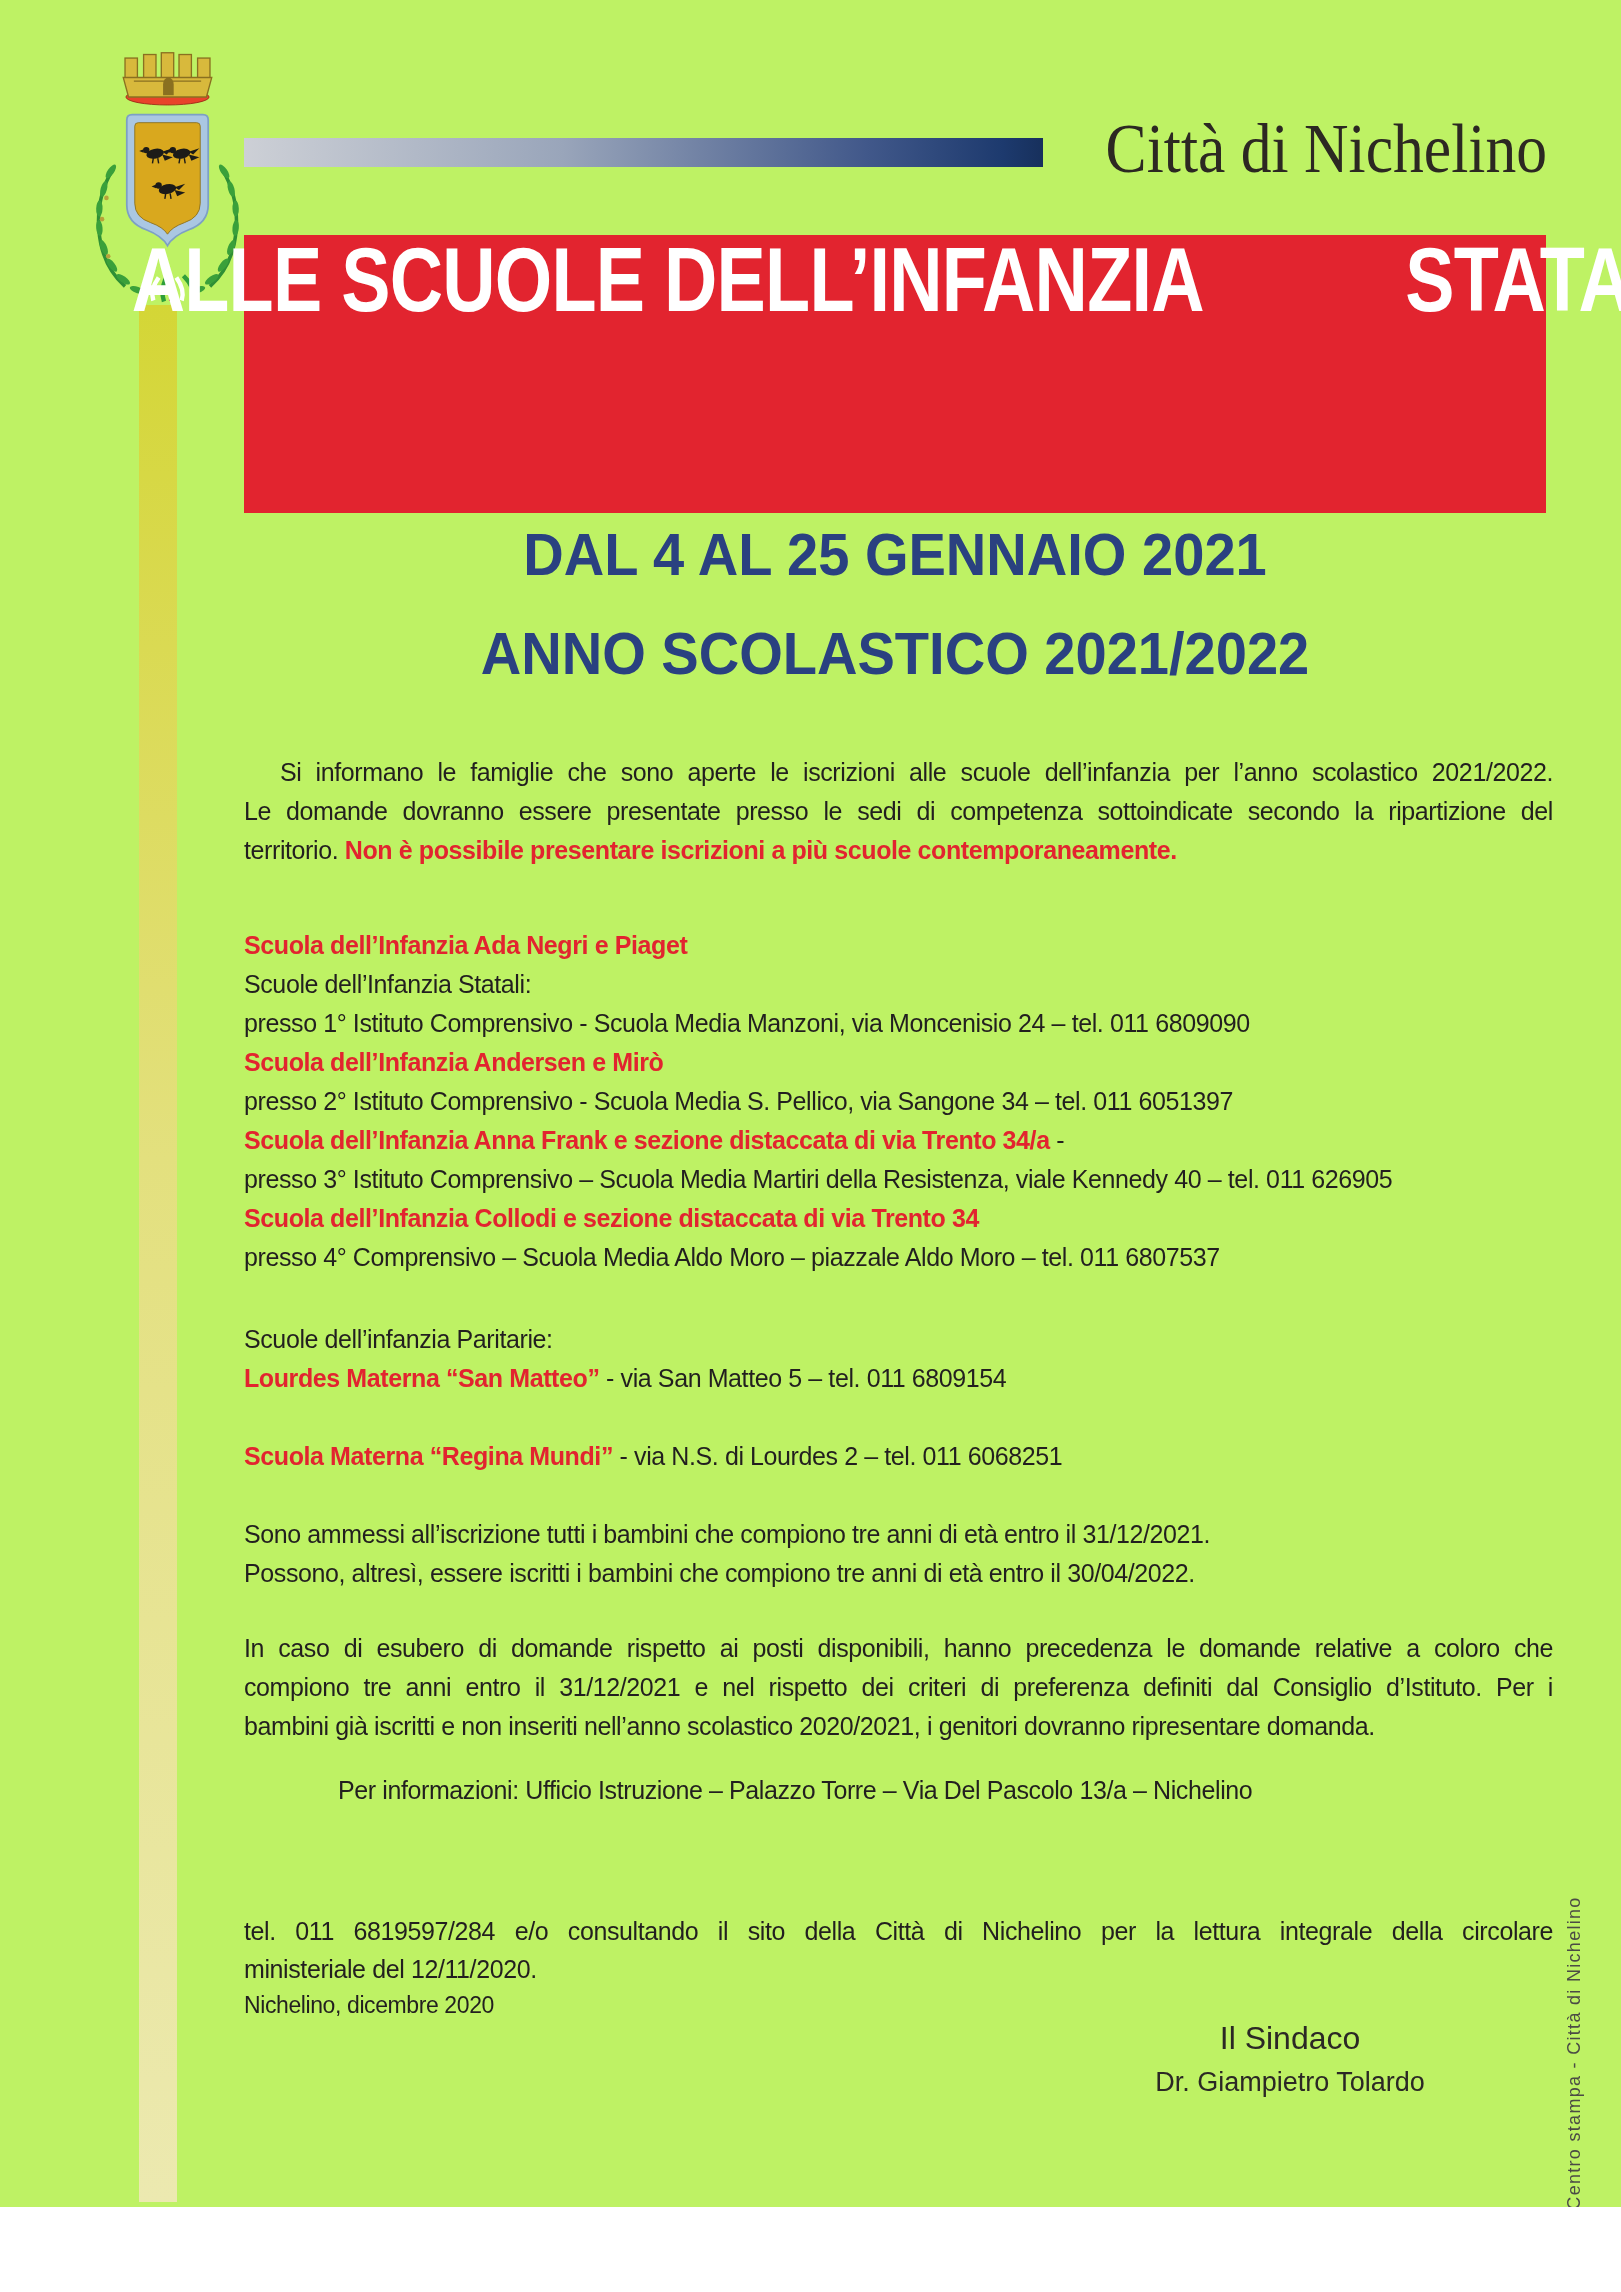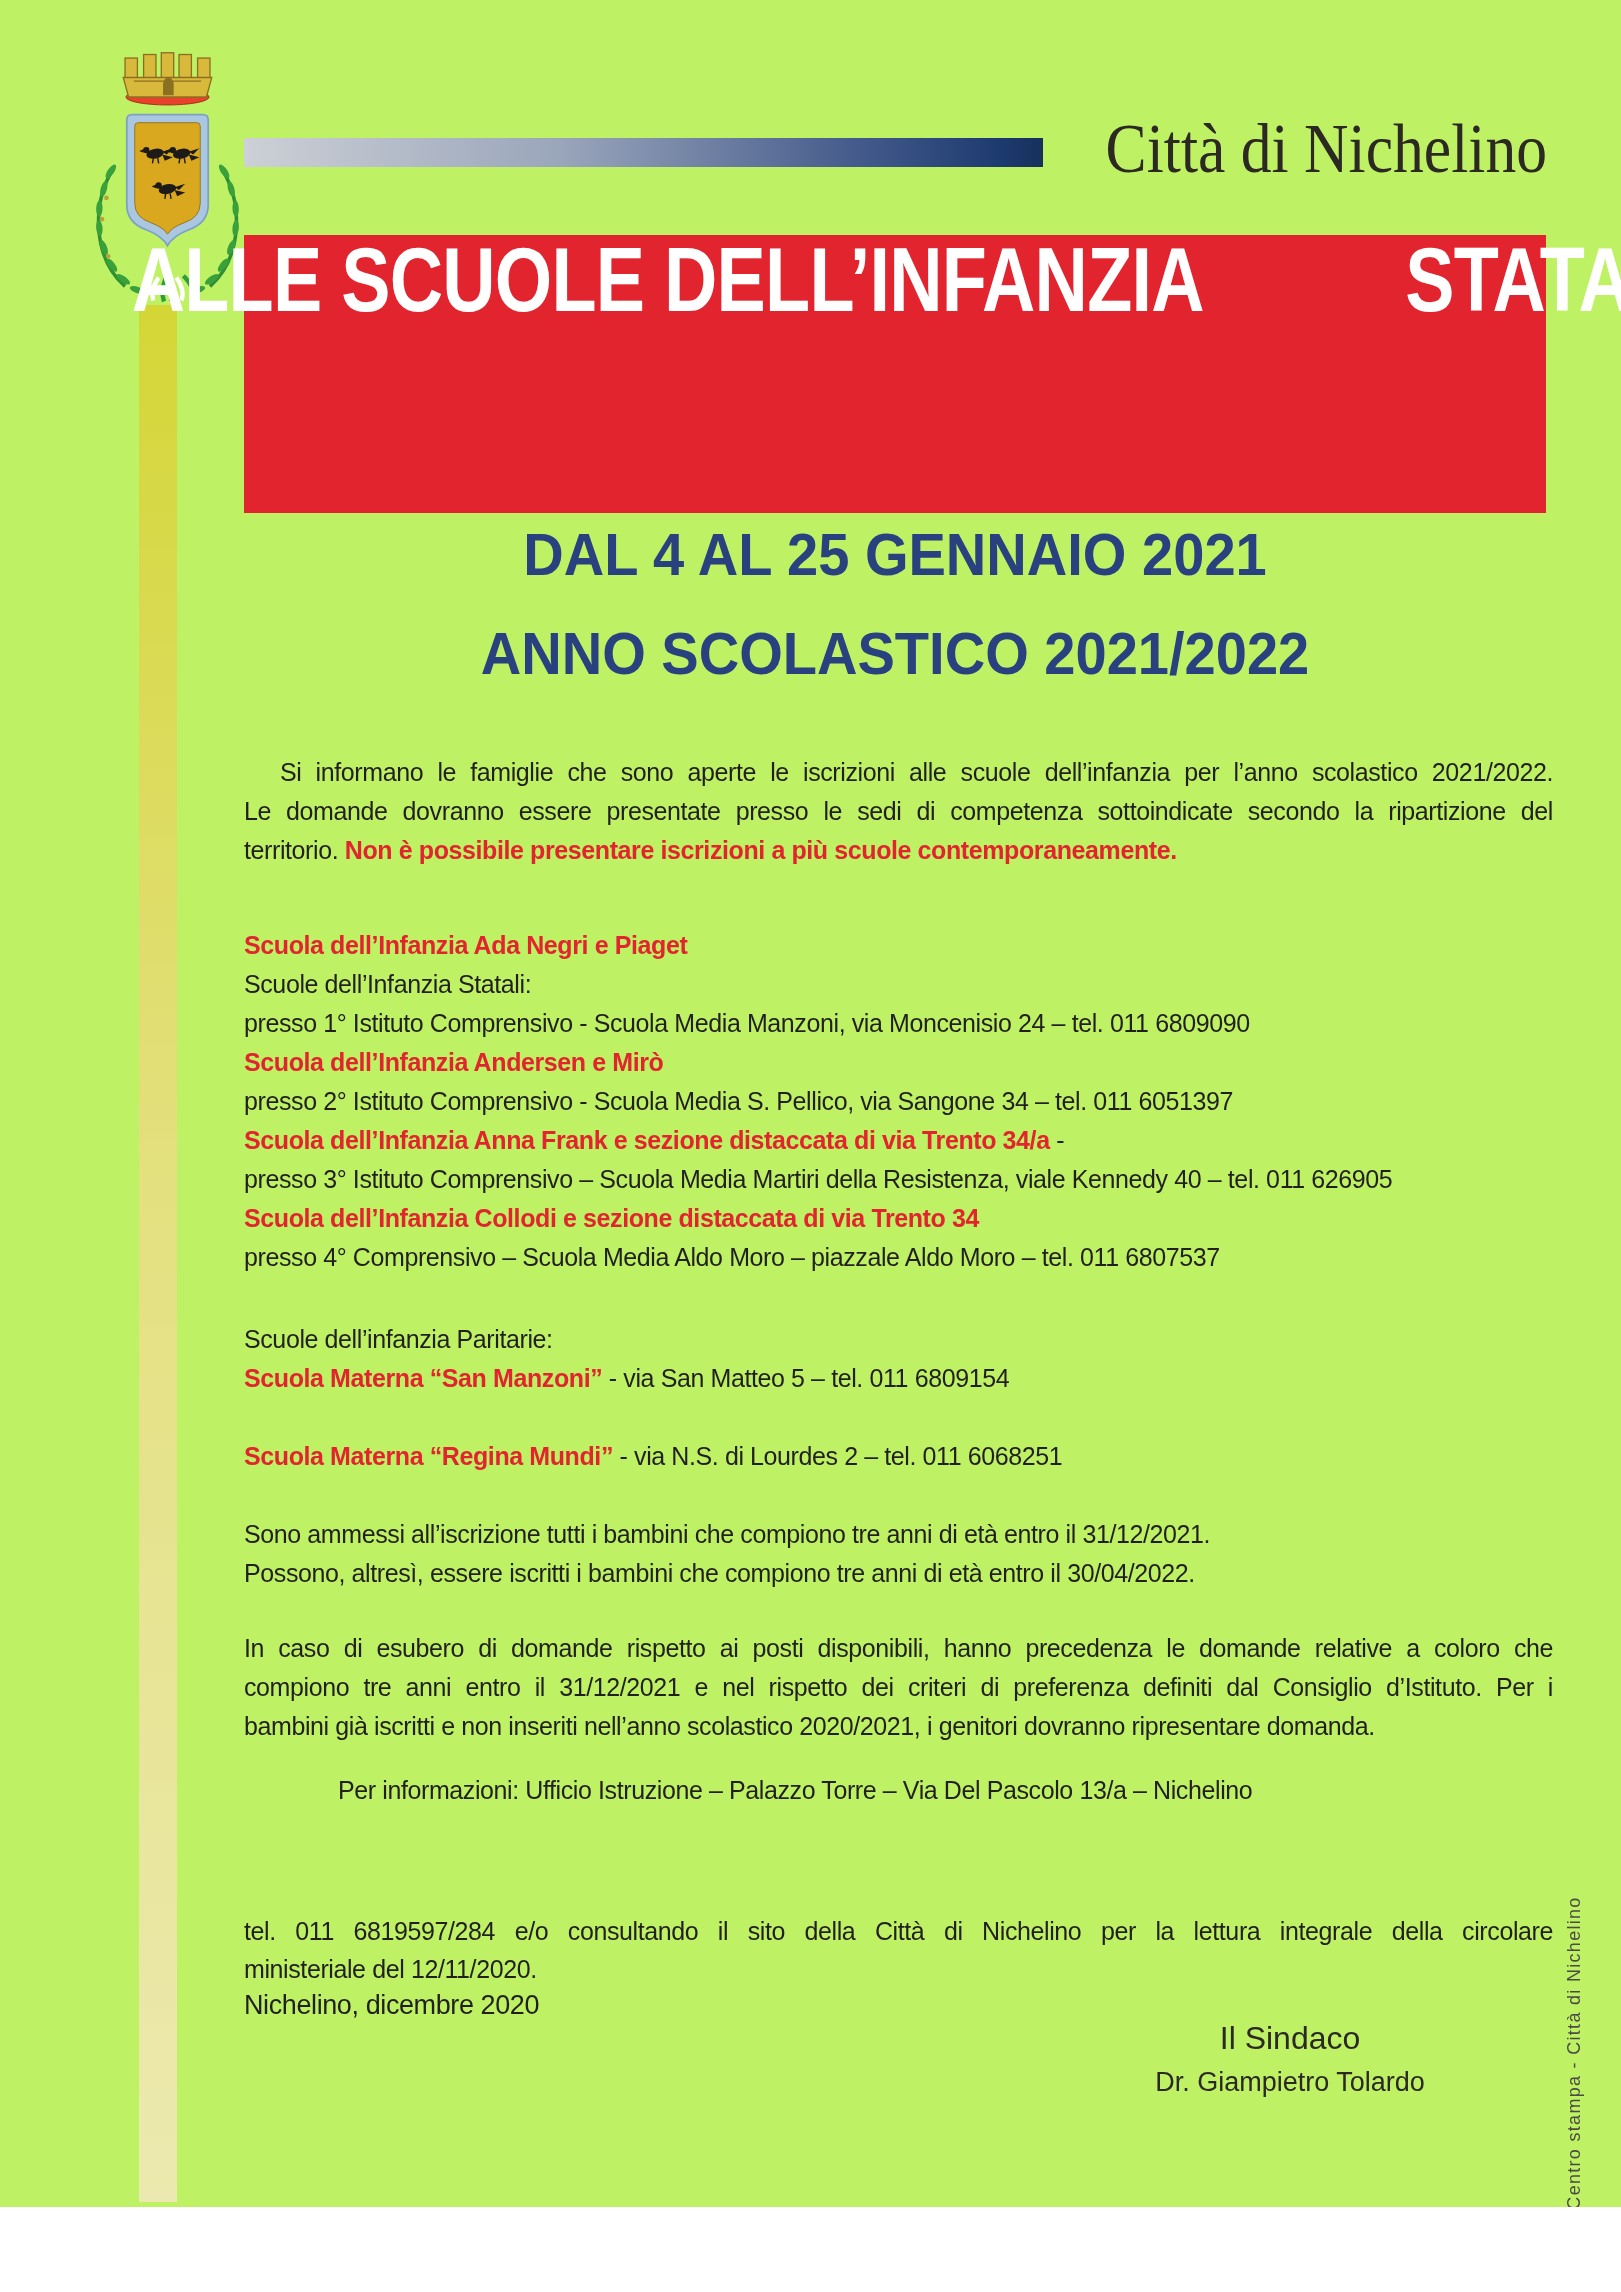--- a/index.html
+++ b/index.html
@@ -41,21 +41,21 @@
 
   .intro{top:753px;}
   .statali{top:926px;}
   .par-heading{top:1320px;}
   .par-row1{top:1359px;}
   .par-row2{top:1437px;}
   .admission{top:1515px;}
   .overflow-par{top:1629px;line-height:39px;}
   .info-line1{top:1771px;padding-left:94px;}
   .info-rest{top:1912px;line-height:38px;}
-  .place-date{top:1986px;font-size:27px;}
+  .place-date{top:1986px;font-size:23px;}
 
   .signature{position:absolute;left:1102px;top:2015px;width:376px;text-align:center;}
   .sig-role{font-size:32px;line-height:47px;color:#2b2825;}
   .sig-name{font-size:27px;line-height:41px;color:#2b2825;}
 
   .side-note{position:absolute;left:1574px;top:2053px;transform:translate(-50%,-50%) rotate(-90deg);
       white-space:nowrap;font-size:18px;letter-spacing:1.3px;color:#4b4b45;}
 
   .coa{position:absolute;left:79px;top:36px;width:177px;height:276px;}
 </style>
@@ -172,21 +172,21 @@
     <div class="nw">presso 1° Istituto Comprensivo - Scuola Media Manzoni, via Moncenisio 24 –  tel. 011 6809090</div>
     <div class="nw"><span class="red">Scuola dell’Infanzia Andersen e Mirò</span><span></span></div>
     <div class="nw">presso 2° Istituto Comprensivo - Scuola Media S. Pellico, via Sangone 34 – tel. 011 6051397</div>
     <div class="nw"><span class="red">Scuola dell’Infanzia Anna Frank e sezione distaccata di via Trento 34/a</span><span> -</span></div>
     <div class="nw">presso 3° Istituto Comprensivo – Scuola Media Martiri della Resistenza, viale Kennedy 40 – tel. 011 626905</div>
     <div class="nw"><span class="red">Scuola dell’Infanzia Collodi e sezione distaccata di via Trento 34</span><span></span></div>
     <div class="nw">presso 4° Comprensivo – Scuola Media Aldo Moro – piazzale Aldo Moro –  tel. 011 6807537</div>
   </div>
 
   <div class="blk par-heading nw">Scuole dell’infanzia Paritarie:</div>
-  <div class="blk par-row1 nw"><span class="red">Scuola Materna  “San Manzoni”</span><span> - via San Matteo 5 – tel. 011 6809154</span></div>
+  <div class="blk par-row1 nw"><span class="red">Lourdes Materna  “San Matteo”</span><span> - via San Matteo 5 – tel. 011 6809154</span></div>
   <div class="blk par-row2 nw"><span class="red">Scuola Materna  “Regina Mundi”</span><span> - via N.S. di Lourdes 2 – tel. 011 6068251</span></div>
 
   <div class="blk admission">
     <div class="nw">Sono  ammessi all’iscrizione tutti i bambini che compiono tre anni di età entro il 31/12/2021.</div>
     <div class="nw">Possono, altresì, essere iscritti i bambini che compiono tre anni di età entro il 30/04/2022.</div>
   </div>
 
   <div class="blk overflow-par">
     <div class="jline">In caso di esubero di domande rispetto ai posti disponibili, hanno precedenza le domande relative a coloro che</div>
     <div class="jline">compiono tre anni entro il 31/12/2021 e nel rispetto dei criteri di preferenza definiti dal Consiglio d’Istituto. Per i</div>

